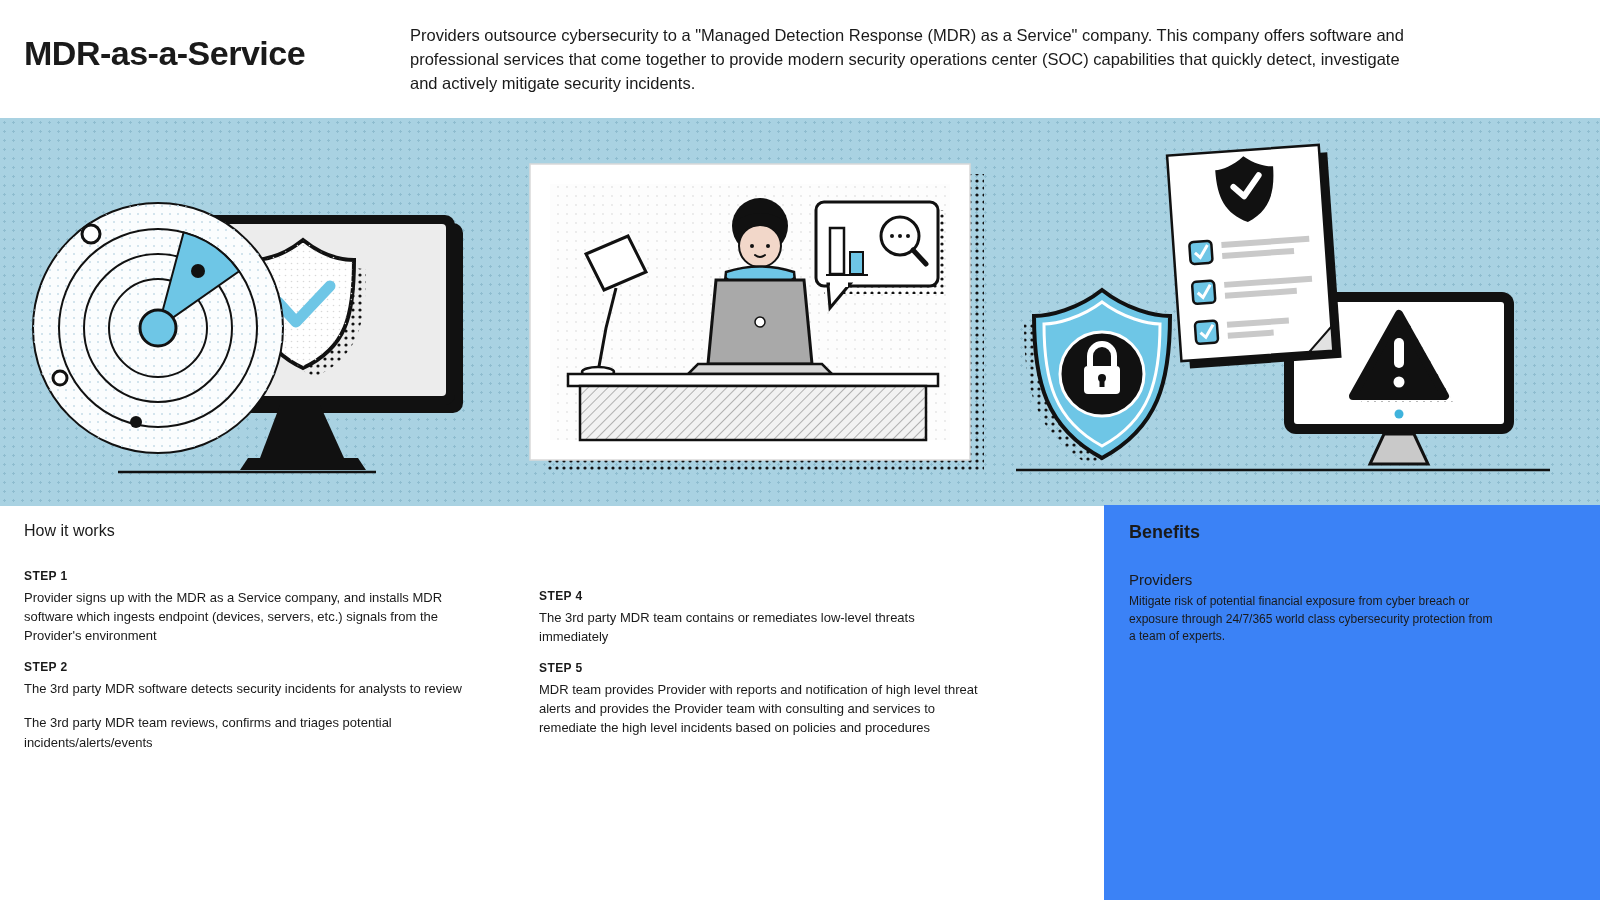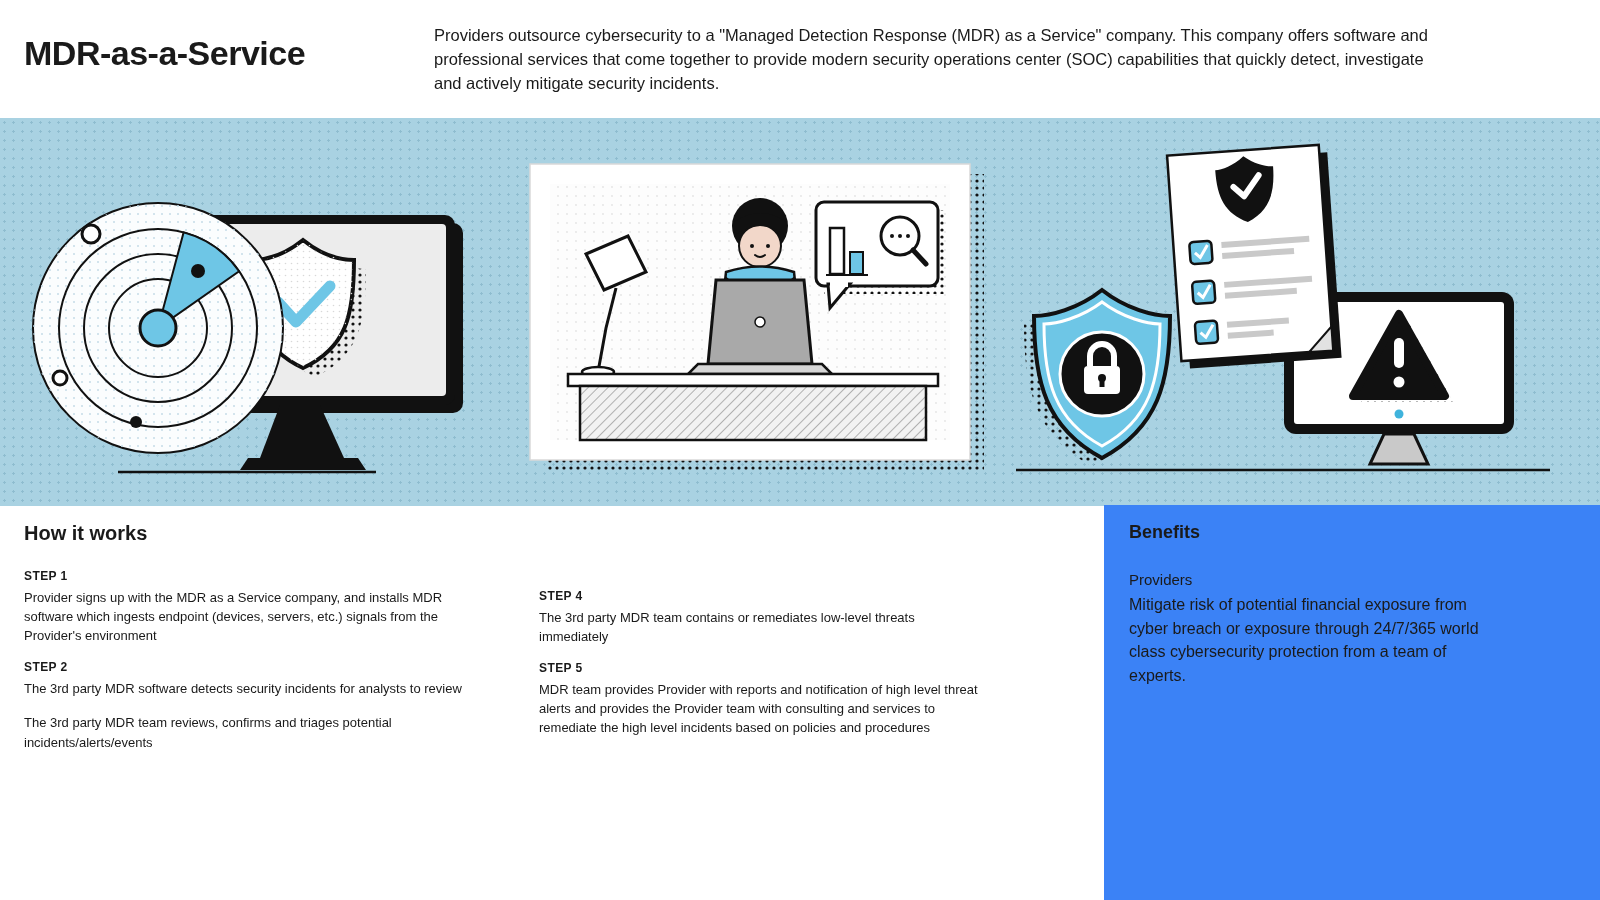--- a/index.html
+++ b/index.html
@@ -12,37 +12,37 @@
     overflow:hidden;
   }
   .page { position:absolute; inset:0;border-radius:19px; }
 
   .title {
     position:absolute; left:24px; top:34px;
     font-size:34px; font-weight:800; letter-spacing:-0.5px;
   }
   .intro {
     position:absolute; left:410px; top:24px; width:1010px;
-    font-size:16.5px; line-height:1.45;margin-left:24px;
+    font-size:16.5px; line-height:1.45;
   }
 
   .band {
     position:absolute; left:0; top:118px; width:1600px; height:388px;
     background-color:#a9d2e2;
     background-image:radial-gradient(circle, rgba(38,104,131,0.20) 1.1px, transparent 1.3px);
     background-size:9px 9px;
   }
   .illu { position:absolute; }
   .illu-left   { left:8px;    top:78px; }
   .illu-center { left:520px;  top:40px; }
   .illu-right  { left:1002px; top:24px; }
 
   .how-heading {
     position:absolute; left:24px; top:522px;
-    font-size:20px; font-weight:700;
+    font-size:16px; font-weight:400;
   }
   .col { position:absolute; top:569px; }
   .col1 { left:24px;  width:462px; }
   .col2 { left:539px; width:442px;margin-top:20px; }
   .step { margin-bottom:15px; }
   .step-label {
     font-size:12px; font-weight:700; letter-spacing:0.4px; margin-bottom:5px;
   }
   .step-text { font-size:13px; line-height:1.47; }
 
@@ -53,21 +53,21 @@
   .benefits-heading {
     position:absolute; left:25px; top:17px;
     font-size:18px; font-weight:700;
   }
   .benefits-aud {
     position:absolute; left:25px; top:66px;
     font-size:15px; font-weight:400;
   }
   .benefits-text {
     position:absolute; left:25px; top:88px; width:372px;
-    font-size:16px; line-height:1.47;
+    font-size:12px; line-height:1.47;
   }
 </style>
 </head>
 <body>
 
 <div class="page">
 
   <h1 class="title">MDR-as-a-Service</h1>
   <p class="intro">Providers outsource cybersecurity to a "Managed Detection Response (MDR) as a Service" company. This company offers software and professional services that come together to provide modern security operations center (SOC) capabilities that quickly detect, investigate and actively mitigate security incidents.</p>
 

